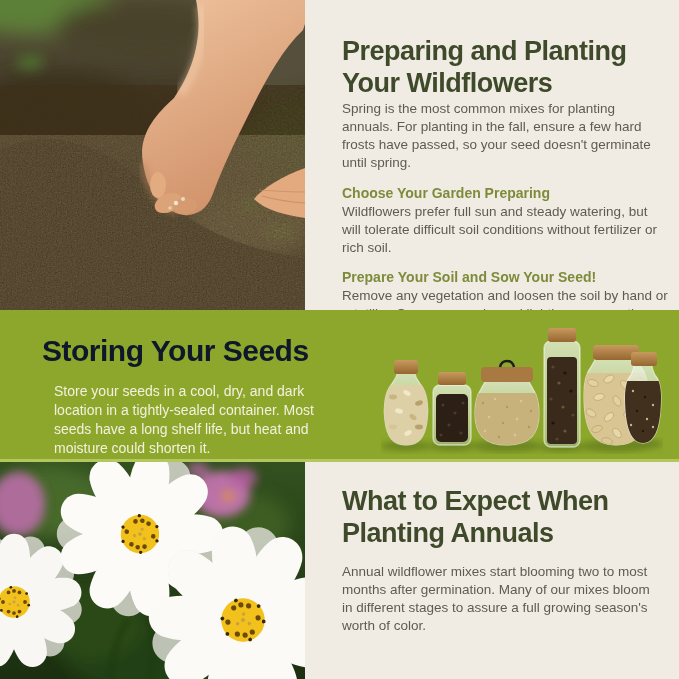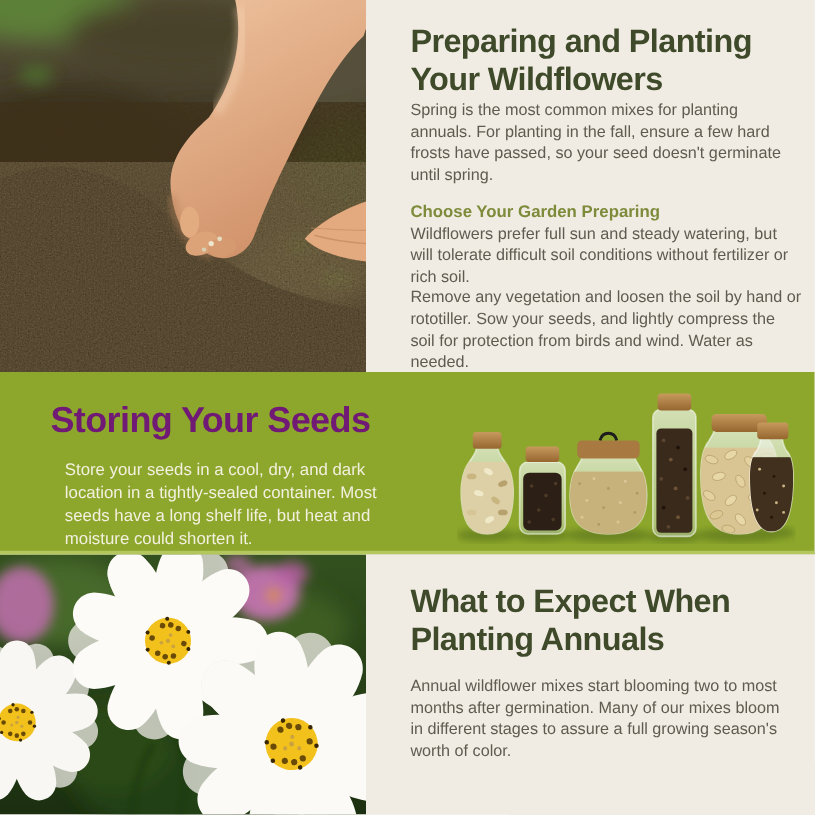--- a/index.html
+++ b/index.html
@@ -3,31 +3,31 @@
 <meta charset="utf-8">
 <style>
   html,body{margin:0;padding:0;background:#ffffff;}
   .poster{position:relative;width:679px;height:679px;overflow:hidden;
     background:#f1ece3;font-family:"Liberation Sans",sans-serif;}
   .photo{position:absolute;left:0;width:305px;overflow:hidden;}
   .photo svg{display:block;}
   .photo-top{top:0;height:310px;}
   .photo-bottom{top:462px;height:217px;}
   .panel{position:absolute;left:305px;width:374px;background:#f1ece3;box-sizing:border-box;}
-  .panel-top{top:0;height:310px;padding:18px 10px 0 37px;}
+  .panel-top{top:0;height:310px;padding:35px 10px 0 37px;}
   .panel-bottom{top:462px;height:217px;padding:23px 24px 0 37px;}
   h1.main, h2.expect{margin:0;font-weight:bold;color:#3e4a2a;font-size:27px;
     line-height:1.2;letter-spacing:-0.5px;max-width:322px;}
   h2.expect{margin-bottom:13px;}
   .sub h3{margin:13px 0 2px 0;font-size:14px;font-weight:bold;color:#7d8b3b;letter-spacing:0;}
   .sub p, .panel-bottom p{margin:0;font-size:13.5px;line-height:1.33;color:#5f5b51;max-width:330px;}
   .band{position:absolute;left:0;top:310px;width:679px;height:152px;background:#8da72c;
     border-bottom:3px solid #b3c75e;box-sizing:border-box;}
   .band-text{position:absolute;left:42px;top:24px;width:318px;}
-  .band-text h2{margin:0 0 14px 0;font-size:30px;font-weight:bold;color:#701a75;letter-spacing:-0.5px;}
+  .band-text h2{margin:0 0 14px 0;font-size:30px;font-weight:bold;color:#0f172a;letter-spacing:-0.5px;}
   .band-text p{margin:12px;font-size:14px;line-height:1.35;color:#f3f0df;}
   .jars{position:absolute;right:16px;bottom:4px;width:282px;height:140px;}
 </style>
 </head>
 <body>
 
 <div class="poster">
 
   <div class="photo photo-top">
     <svg width="305" height="310" viewBox="0 0 305 310">
@@ -105,20 +105,21 @@
   <section class="panel panel-top">
     <h1 class="main">Preparing and Planting Your Wildflowers</h1>
     <div class="sub">
       <p>Spring is the most common mixes for planting annuals. For planting in the fall, ensure a few hard frosts have passed, so your seed doesn't germinate until spring.</p>
     </div>
     <div class="sub">
       <h3>Choose Your Garden Preparing</h3>
       <p>Wildflowers prefer full sun and steady watering, but will tolerate difficult soil conditions without fertilizer or rich soil.</p>
     </div>
     <div class="sub">
+      <h3>Prepare Your Soil and Sow Your Seed!</h3>
       <p>Remove any vegetation and loosen the soil by hand or rototiller. Sow your seeds, and lightly compress the soil for protection from birds and wind. Water as needed.</p>
     </div>
   </section>
 
   <section class="band">
     <div class="band-text">
       <h2>Storing Your Seeds</h2>
       <p>Store your seeds in a cool, dry, and dark location in a tightly-sealed container. Most seeds have a long shelf life, but heat and moisture could shorten it.</p>
     </div>
     <div class="jars">

